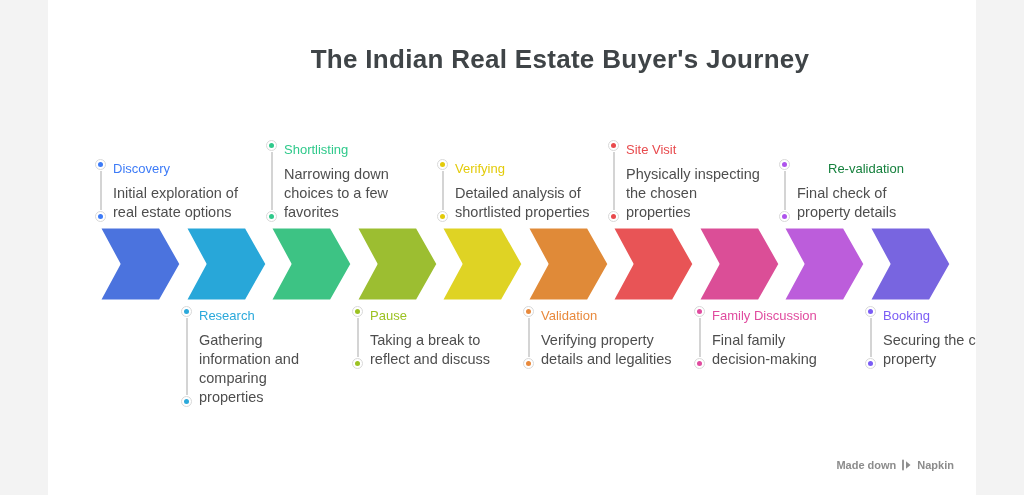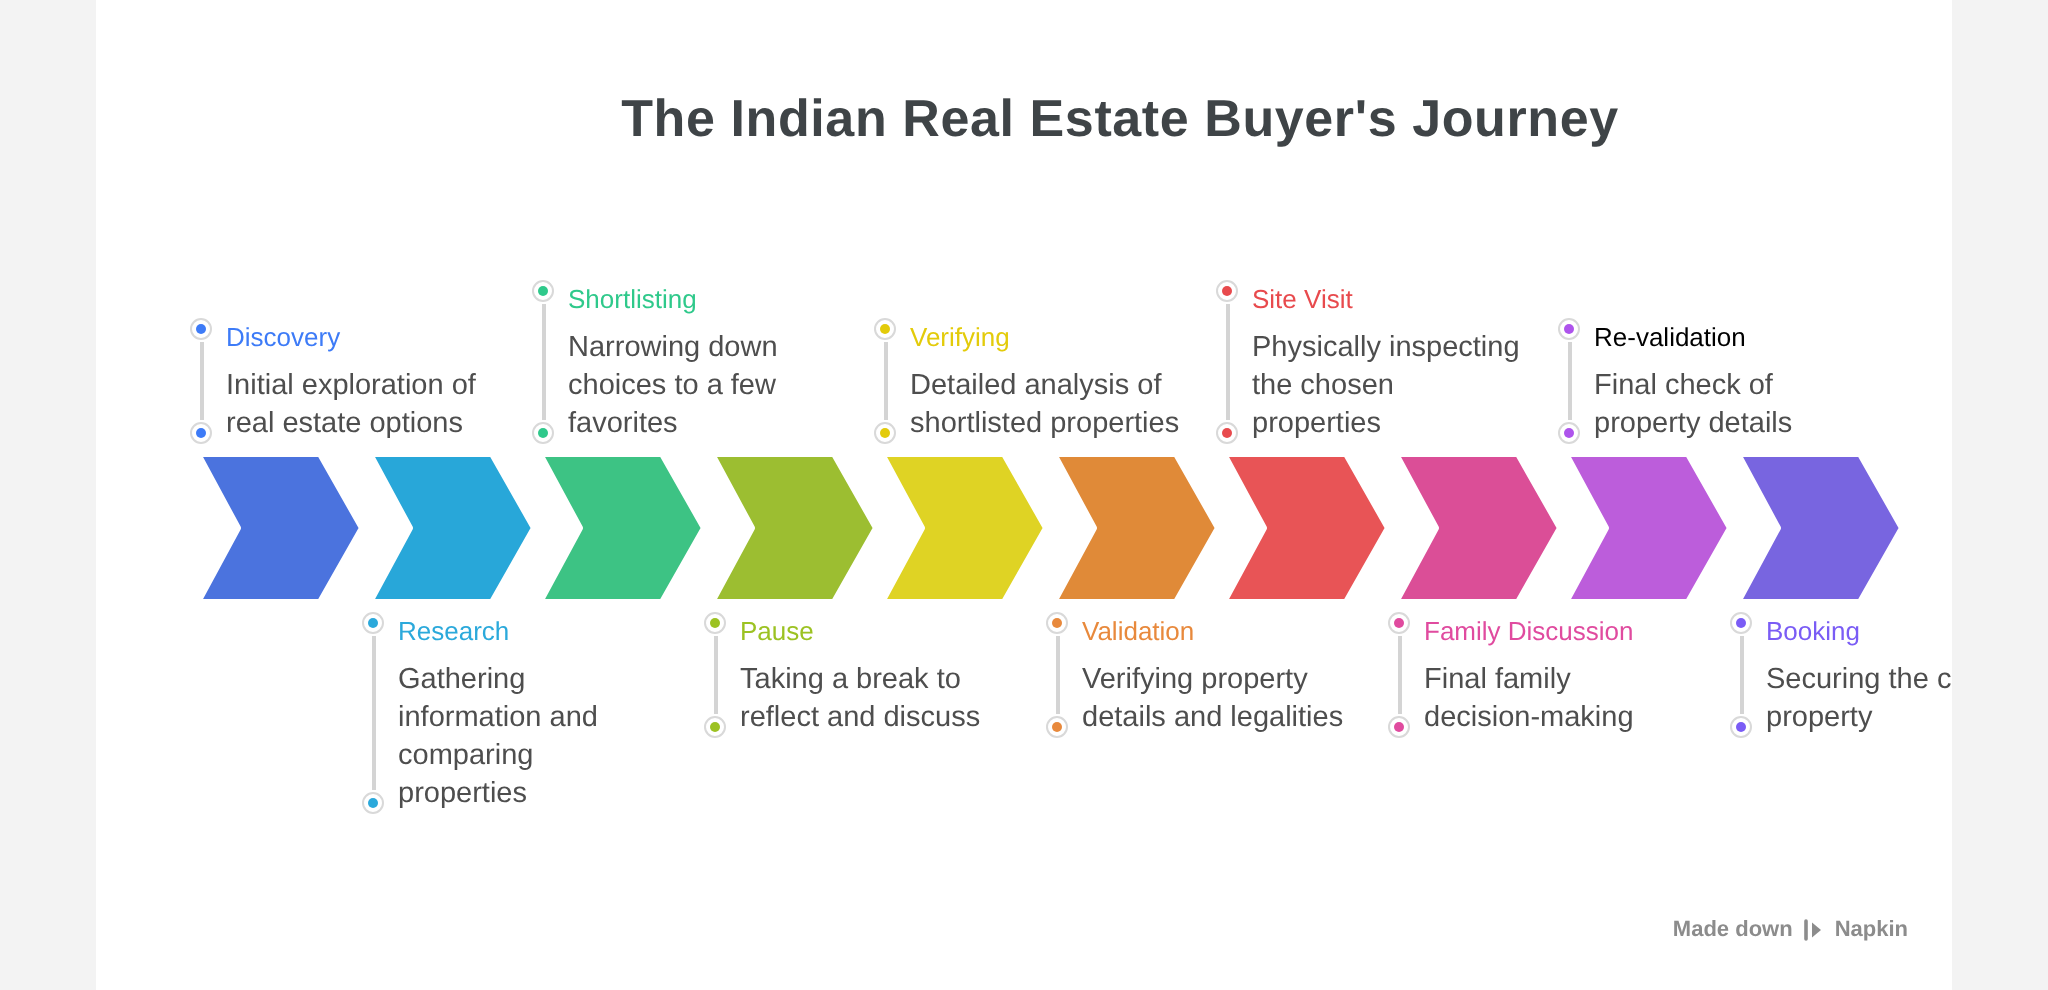--- a/index.html
+++ b/index.html
@@ -164,21 +164,21 @@
     <div class="connector">
       <span class="dot">
           <i style="background-color: rgb(174, 84, 236);"></i>
         </span>
       <div class="vline"></div>
       <span class="dot">
           <i style="background-color: rgb(174, 84, 236);"></i>
         </span>
     </div>
     <div class="stage-text" style="width:125px;">
-      <div class="stage-title" style="color: #000000;">Re-validation</div>
+      <div class="stage-title" style="color: #15803d; margin-left: 31px;">Re-validation</div>
       <div class="stage-desc">Final check of property details</div>
     </div>
   </div>
 
   <div class="stage" style="left:133px; top:306px;">
     <div class="connector">
       <span class="dot">
           <i style="background-color: rgb(43, 169, 219);"></i>
         </span>
       <div class="vline"></div>

